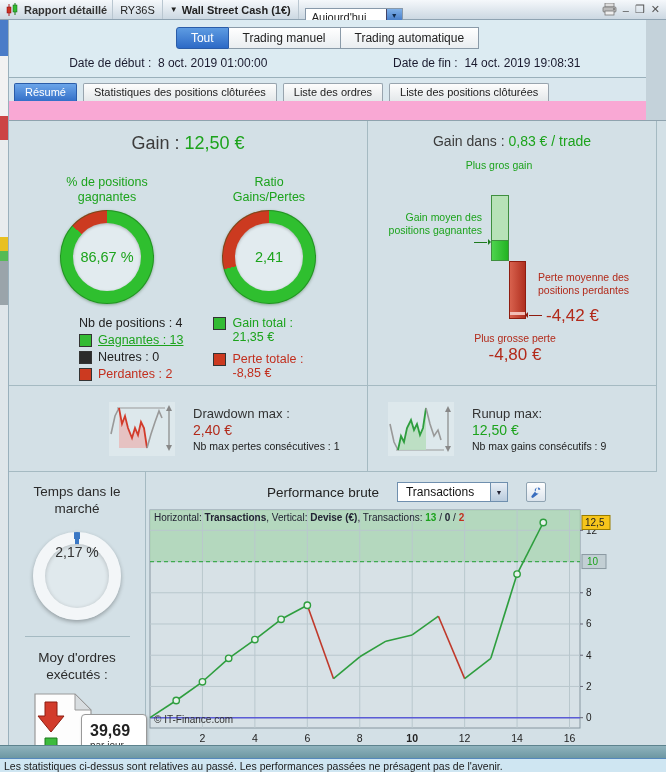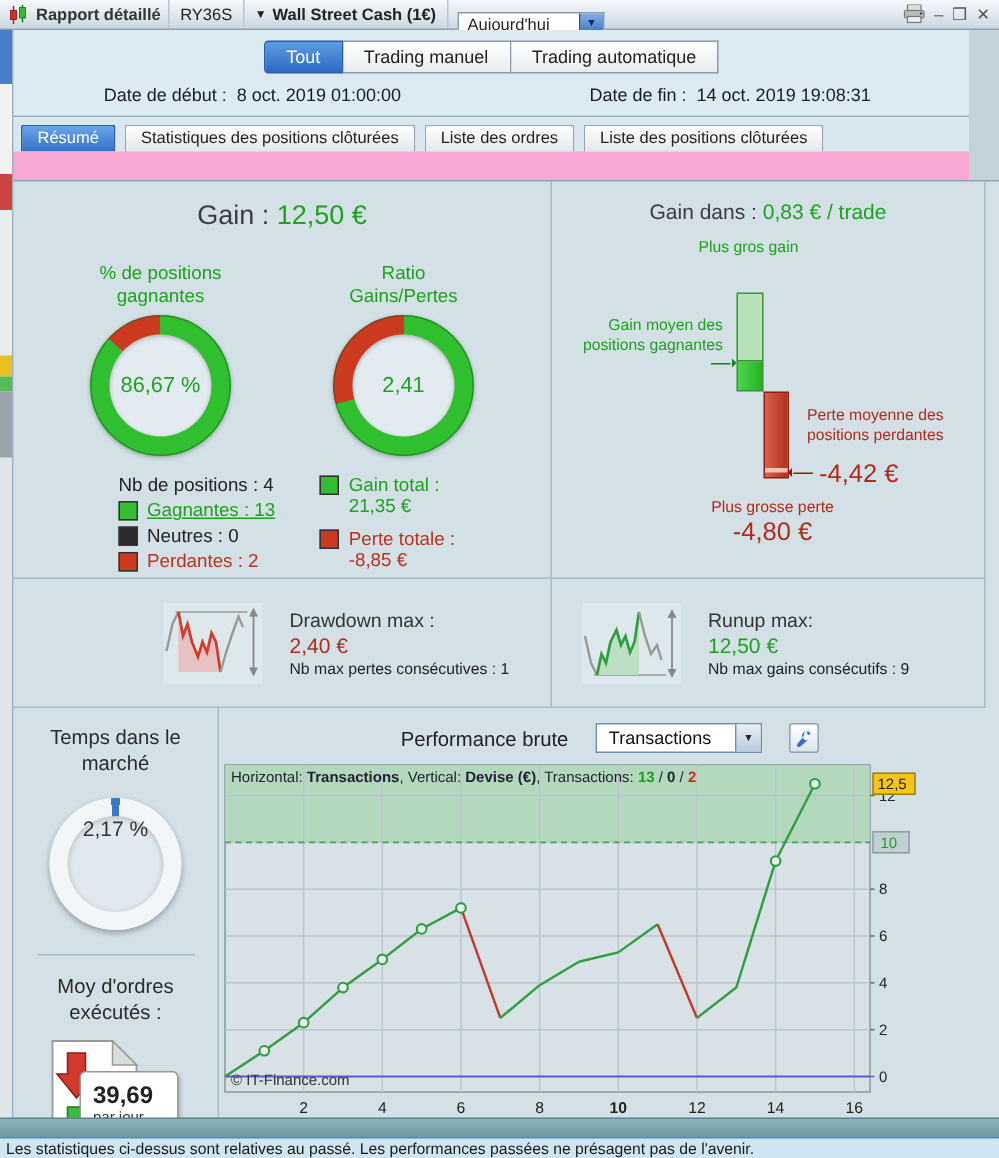--- a/index.html
+++ b/index.html
@@ -113,21 +113,21 @@
   .s3-right { flex:1; position:relative; }
   .mt-title { margin-top:12px; text-align:center; font-size:13.5px; color:#2b2b2b; line-height:1.25; }
   .gauge { position:relative; width:88px; height:88px; border-radius:50%; margin:14px auto 0;
     box-shadow:0 2px 4px rgba(0,0,0,.3); }
   .gauge .hole { position:absolute; left:12px; top:12px; width:64px; height:64px; border-radius:50%;
     background:#e0e9ed; box-shadow:inset 0 1px 4px rgba(0,0,0,.2); display:flex; align-items:flex-start; justify-content:center;
     font-size:14px; color:#333; }
   .s3-divider { width:105px; margin:16px auto 0; border-top:1px solid #a5bac2; }
   .ord-title { margin-top:12px; text-align:center; font-size:13.5px; color:#2b2b2b; line-height:1.3; }
   .ord-art { position:relative; width:120px; height:86px; margin:8px auto 0; }
-  .ord-box { position:absolute; left:36px; top:22px; width:66px; height:46px; background:#fff;
+  .ord-box { position:absolute; left:64px; top:22px; width:66px; height:46px; background:#fff;
     border:1px solid #999; border-radius:4px; box-shadow:1px 2px 3px rgba(0,0,0,.25);
     display:flex; flex-direction:column; justify-content:center; padding-left:8px; }
   .ord-val { font-size:16px; font-weight:bold; color:#222; }
   .ord-unit { font-size:10px; color:#333; }
 
   .perf-head { display:flex; align-items:center; justify-content:center; margin-top:10px; gap:18px; }
   .perf-label { font-size:13.5px; color:#222; }
   .perf-combo { display:flex; align-items:center; height:20px; background:#fff; border:1px solid #6f8fae; }
   .perf-combo .val { padding:0 8px; font-size:12px; min-width:92px; color:#111; }
   .perf-combo .btn { width:17px; height:100%; background:linear-gradient(#e8eef5,#b9cbdd); border-left:1px solid #6f8fae; font-size:7px; color:#223; display:flex; align-items:center; justify-content:center; }

